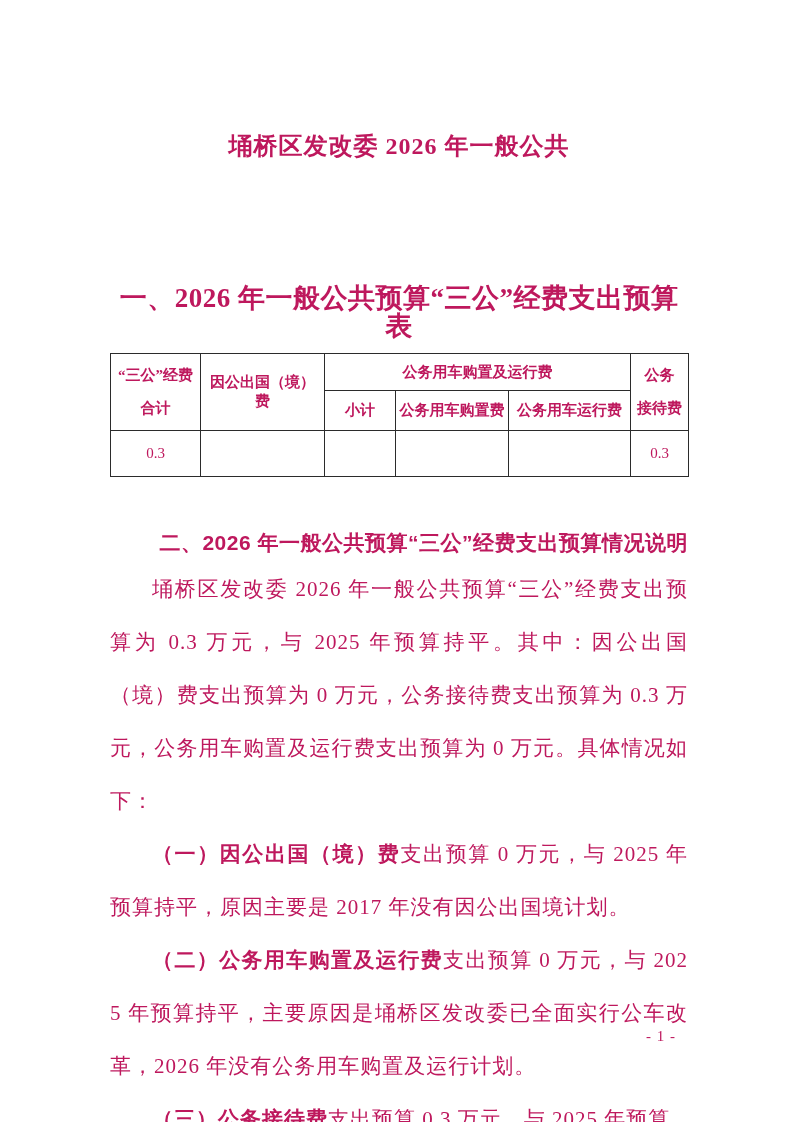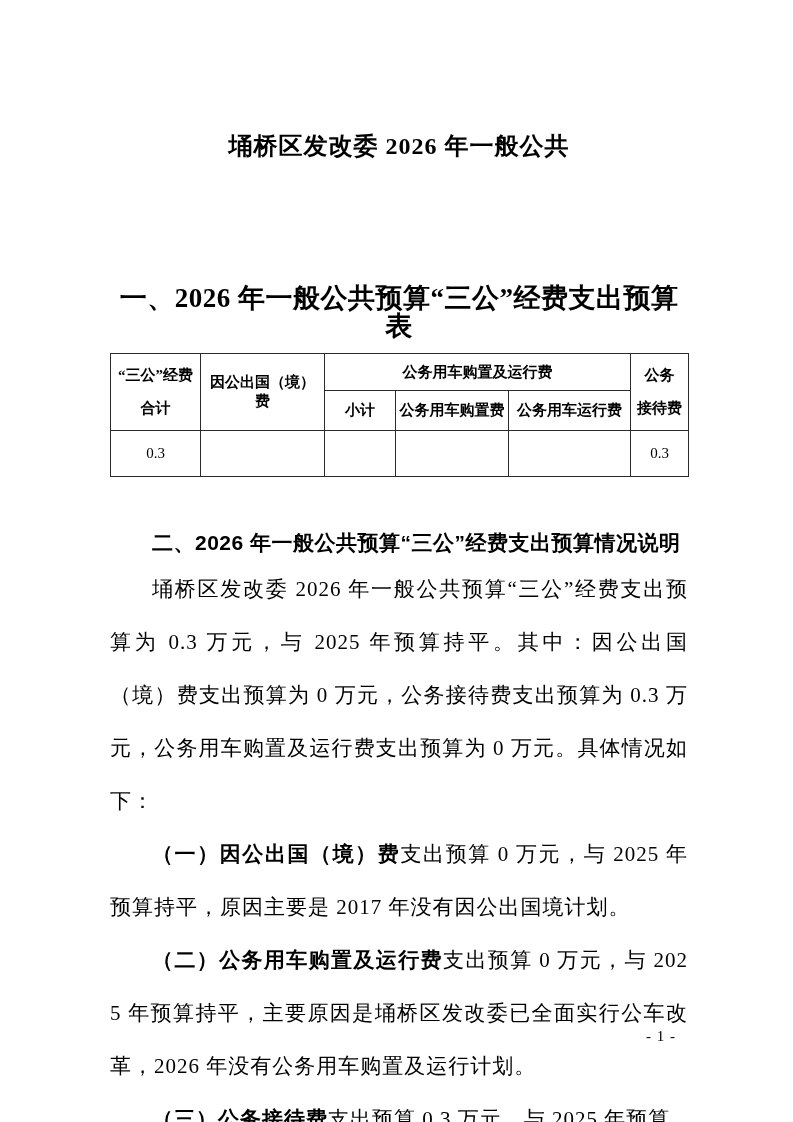--- a/index.html
+++ b/index.html
@@ -2,21 +2,21 @@
 <html lang="zh"><head>
 <meta charset="utf-8">
 <style>
   * { margin: 0; padding: 0; box-sizing: border-box; }
   html, body { background: #ffffff; }
   .page {
     position: relative;
     width: 793px;
     height: 1122px;
     background: #ffffff;
-    color: #000000;
+    color: #be185d;
     font-family: "Liberation Serif", "DejaVu Serif", serif;
     overflow: hidden;
     border-radius: 11px;
   }
   .content {
     width: 578px;
     margin-left: 110px;
   }
   
   .doc-title {
@@ -68,20 +68,21 @@
   
   .section2-heading {
     margin-top: 47px;
     font-size: 21px;
     font-weight: bold;
     line-height: 38.5px;
     text-indent: 2em;
     font-family: "Liberation Sans", "DejaVu Sans", sans-serif;
     letter-spacing: 0.5px;
     white-space: nowrap;
+    text-align: right;
   }
   .body-para {
     font-size: 21px;
     line-height: 53px;
     text-align: justify;
     text-justify: inter-ideograph;
     text-indent: 2em;
     letter-spacing: 1px;
     word-break: break-all;
   }

